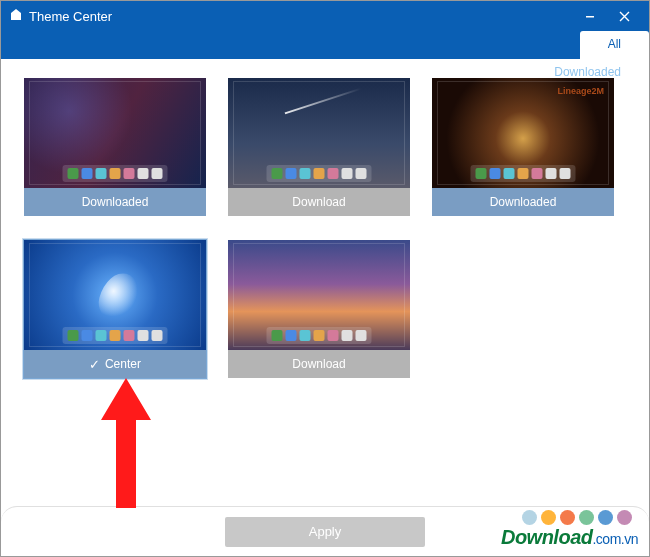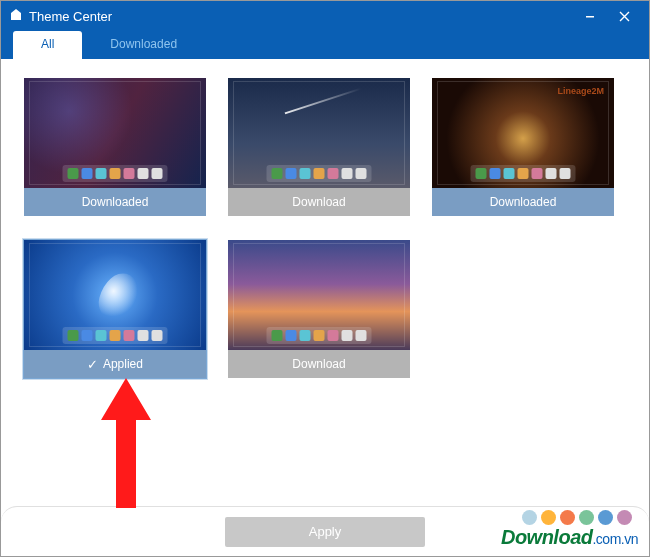--- a/index.html
+++ b/index.html
@@ -43,20 +43,21 @@
   font-size: 14px;
   cursor: pointer;
 }
 .tabbar {
   height: 28px;
   background: #0a5fb4;
   display: flex;
   align-items: flex-end;
   padding-left: 12px;
   font-size: 12px;
+  flex-direction: column;
 }
 .tab {
   padding: 6px 28px;
   color: #8fc4ee;
   cursor: pointer;
   border-bottom: 2px solid transparent;
 }
 .tab.active {
   background: #fff;
   color: #0a5fb4;
@@ -271,21 +272,21 @@
               <div class="di" style="background: rgb(74, 138, 228);"></div>
               <div class="di" style="background: rgb(90, 196, 212);"></div>
               <div class="di" style="background: rgb(228, 164, 74);"></div>
               <div class="di" style="background: rgb(212, 122, 154);"></div>
               <div class="di" style="background: rgb(224, 224, 224);"></div>
               <div class="di" style="background: rgb(224, 224, 224);"></div>
             </div>
           </div>
           <div class="status applied">
             <span class="check">✓</span>
-            <span>Applied</span>
+            <span>Center</span>
           </div>
         </div>
         <div class="theme-card">
           <div class="thumb bg5">
             <div class="frame"></div>
             <div class="dock">
               <div class="di" style="background: rgb(74, 154, 74);"></div>
               <div class="di" style="background: rgb(74, 138, 228);"></div>
               <div class="di" style="background: rgb(90, 196, 212);"></div>
               <div class="di" style="background: rgb(228, 164, 74);"></div>

